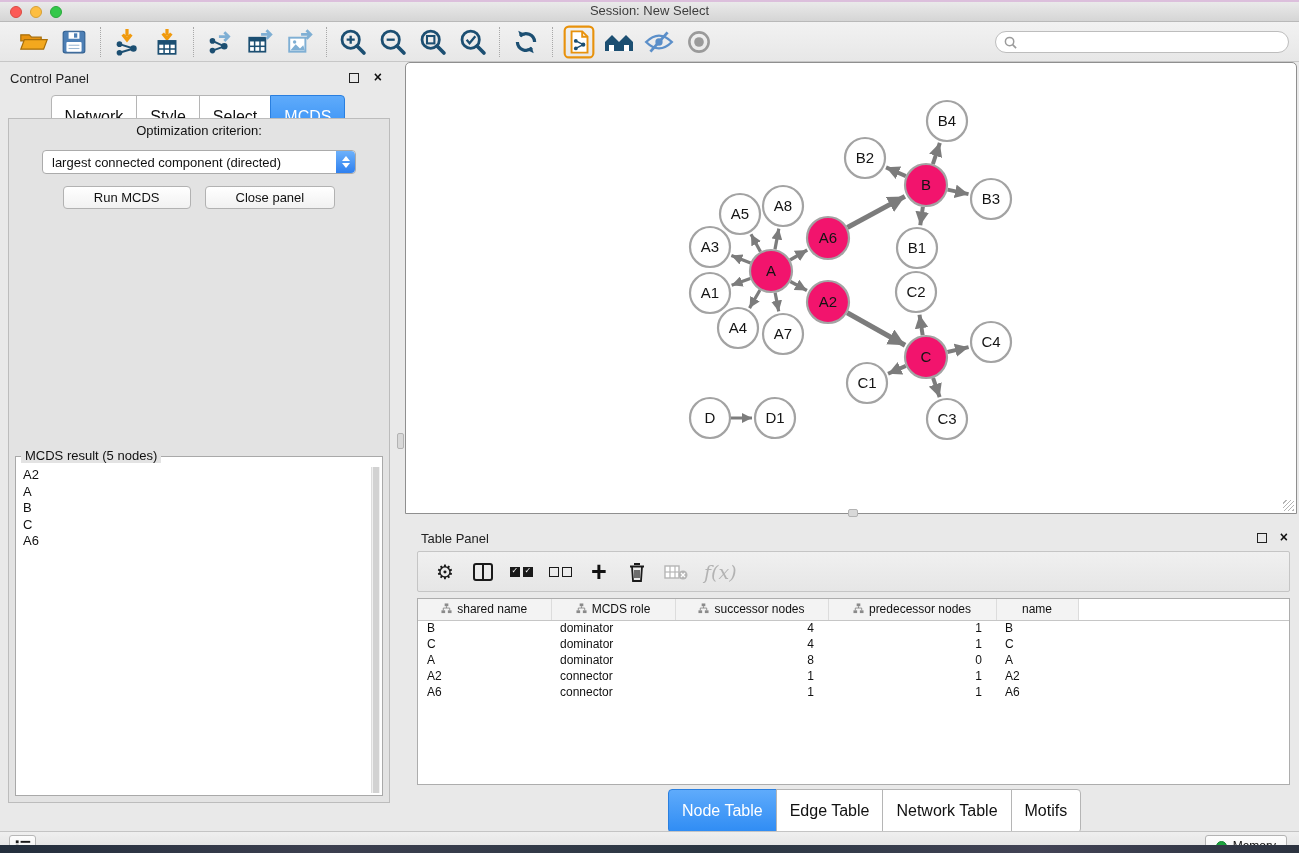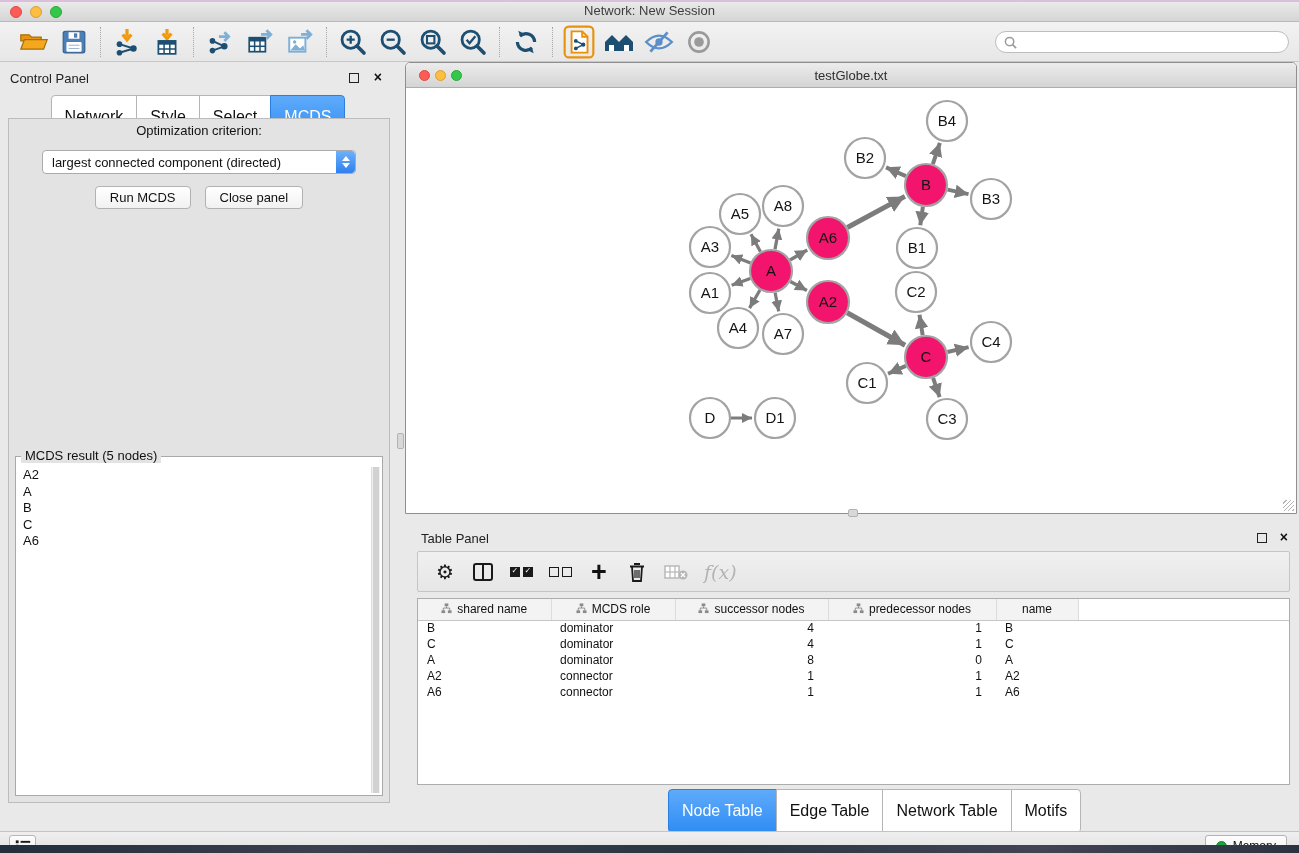--- a/index.html
+++ b/index.html
@@ -45,21 +45,21 @@
     background:#e3e3e3; border:1px solid #bcbcbc; }
   .opt-label { text-align:center; margin-top:4px; font-size:13px; color:#111; }
   .dropdown { position:relative; width:314px; height:24px; margin:12px auto 0 auto;
     background:#fff; border:1px solid #ababab; border-radius:4px; }
   .dropdown .dd-value { position:absolute; left:9px; top:4px; font-size:13px; color:#111; white-space:nowrap; }
   .dd-stepper { position:absolute; right:0; top:0; bottom:0; width:19px; border-radius:0 4px 4px 0;
     background:linear-gradient(#6db1fb,#2f80ef); display:flex; flex-direction:column; align-items:center; justify-content:center; gap:2px; }
   .dd-up { width:0; height:0; border-left:4px solid transparent; border-right:4px solid transparent; border-bottom:5px solid #fff; }
   .dd-down { width:0; height:0; border-left:4px solid transparent; border-right:4px solid transparent; border-top:5px solid #fff; }
   .cp-buttons { display:flex; justify-content:center; gap:14px; margin-top:12px; }
-  .btn { font-size:13px; padding:3px 14px; background:linear-gradient(#ffffff,#f1f1f1);
+  .btn { font-size:13px; padding:3px 30px; background:linear-gradient(#ffffff,#f1f1f1);
     border:1px solid #b2b2b2; border-radius:4px; color:#111; }
   .groupbox { position:absolute; left:6px; right:6px; top:337px; bottom:6px;
     border:1px solid #a9a9a9; background:#fff;padding-left:37px; }
   .gb-legend { position:absolute; left:5px; top:-9px; background:#e3e3e3; padding:0 4px; font-size:13px; color:#111; }
   .gb-list { position:absolute; left:2px; right:12px; top:10px; bottom:2px; overflow:hidden; }
   .gb-item { font-size:13px; color:#111; line-height:16.5px; padding-left:5px; }
   .gb-scroll { position:absolute; right:2px; top:10px; bottom:2px; width:9px; background:#f0f0f0; border-left:1px solid #ddd; }
   .gb-thumb { position:absolute; left:1px; right:1px; top:0; bottom:0; background:#d2d2d2; }
 
   
@@ -120,21 +120,21 @@
 <body>
 
 <div class="screen">
 
   <div class="titlebar">
     <span class="traffic">
       <span class="tl red"></span>
       <span class="tl yellow"></span>
       <span class="tl green"></span>
     </span>
-    <span class="title">Network: New Session</span>
+    <span class="title">Session: New Select</span>
   </div>
 
   <div class="toolbar">
     <span class="tbtn">
       <svg width="30" height="24" viewBox="0 0 24 20">
         <path d="M1,4 h7 l2,2 h8 v3 H1 z" fill="#e8930f" stroke="#a86e08" stroke-width="1"></path>
         <path d="M1,16 l3,-8 h19 l-3,8 z" fill="#f3a81e" stroke="#a86e08" stroke-width="1"></path>
       </svg>
     </span>
     <span class="tbtn">
@@ -317,28 +317,20 @@
         <div class="gb-scroll">
             <div class="gb-thumb"></div>
           </div>
       </div>
     </div>
   </div>
 
   <span class="v-handle"></span>
 
   <div class="net-window">
-    <div class="nw-titlebar">
-      <span class="traffic">
-        <span class="tl red"></span>
-        <span class="tl yellow"></span>
-        <span class="tl green"></span>
-      </span>
-      <span class="nw-title">testGlobe.txt</span>
-    </div>
     <div class="nw-canvas" id="graph-canvas"><svg width="890" height="425" viewBox="0 0 890 425">
           <defs>
             <marker id="arrowhead" viewBox="0 0 10 10" refX="10" refY="5" markerWidth="3.4" markerHeight="3.4" orient="auto" markerUnits="strokeWidth">
               <path d="M0,0 L10,5 L0,10 z" fill="#7C7C7C"></path>
             </marker>
           </defs>
           <line x1="354.48901716798036" y1="163.67335414757676" x2="344.98875477892966" y2="146.2051297548061" stroke="#7C7C7C" stroke-width="3.2" marker-end="url(#arrowhead)"></line>
           <line x1="368.99404454803425" y1="161.36559203148101" x2="372.8244079725096" y2="140.6177901489062" stroke="#7C7C7C" stroke-width="3.2" marker-end="url(#arrowhead)"></line>
           <line x1="344.52754906265756" y1="174.94526520498002" x2="325.40301688903986" y2="167.42085910388454" stroke="#7C7C7C" stroke-width="3.2" marker-end="url(#arrowhead)"></line>
           <line x1="344.30480533927783" y1="190.46384069730965" x2="325.6358853271187" y2="197.196893816449" stroke="#7C7C7C" stroke-width="3.2" marker-end="url(#arrowhead)"></line>

